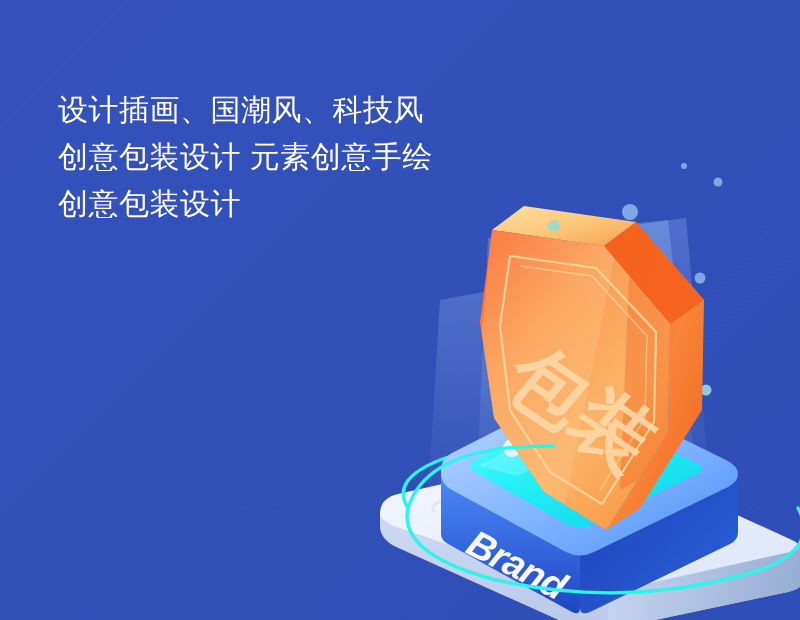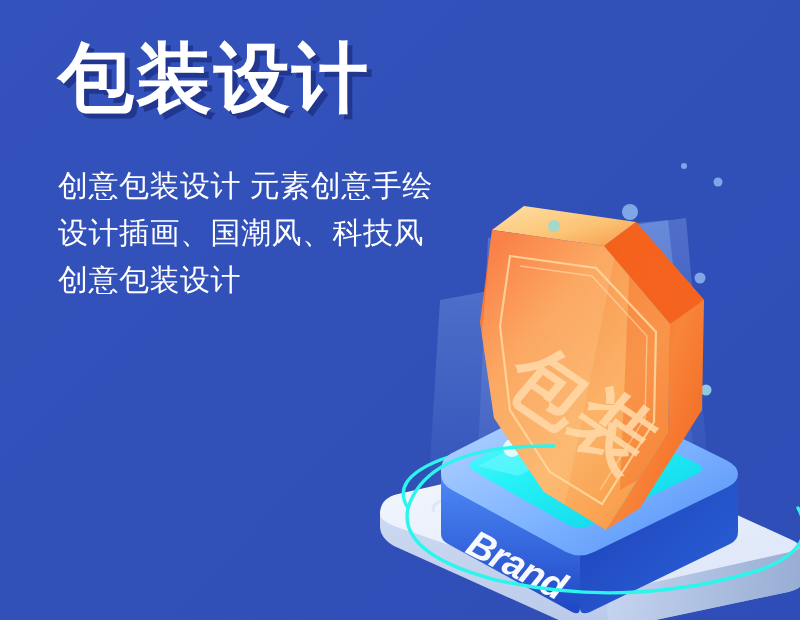--- a/index.html
+++ b/index.html
@@ -40,24 +40,23 @@
     font-family:"Liberation Sans","DejaVu Sans",sans-serif;
     font-weight:bold;font-style:italic;
   }
 </style>
 </head>
 <body>
 
 <div id="banner" style="background-color: rgb(49, 80, 184);">
 
   <div class="text-block">
-    <h1 class="title">包装设计</h1>
     <div class="subtitle">
+      <div class="sub-line">设计插画、国潮风、科技风</div>
       <div class="sub-line">创意包装设计 元素创意手绘</div>
-      <div class="sub-line">设计插画、国潮风、科技风</div>
       <div class="sub-line">创意包装设计</div>
     </div>
   </div>
 
   <div class="art">
     <svg viewBox="0 0 440 470" xmlns="http://www.w3.org/2000/svg" aria-hidden="true">
       <defs>
         <linearGradient id="gBeam" x1="0" y1="0" x2="0" y2="1">
           <stop offset="0%" stop-color="#9DC0F8" stop-opacity="0.32"></stop>
           <stop offset="100%" stop-color="#9DC0F8" stop-opacity="0.05"></stop>

